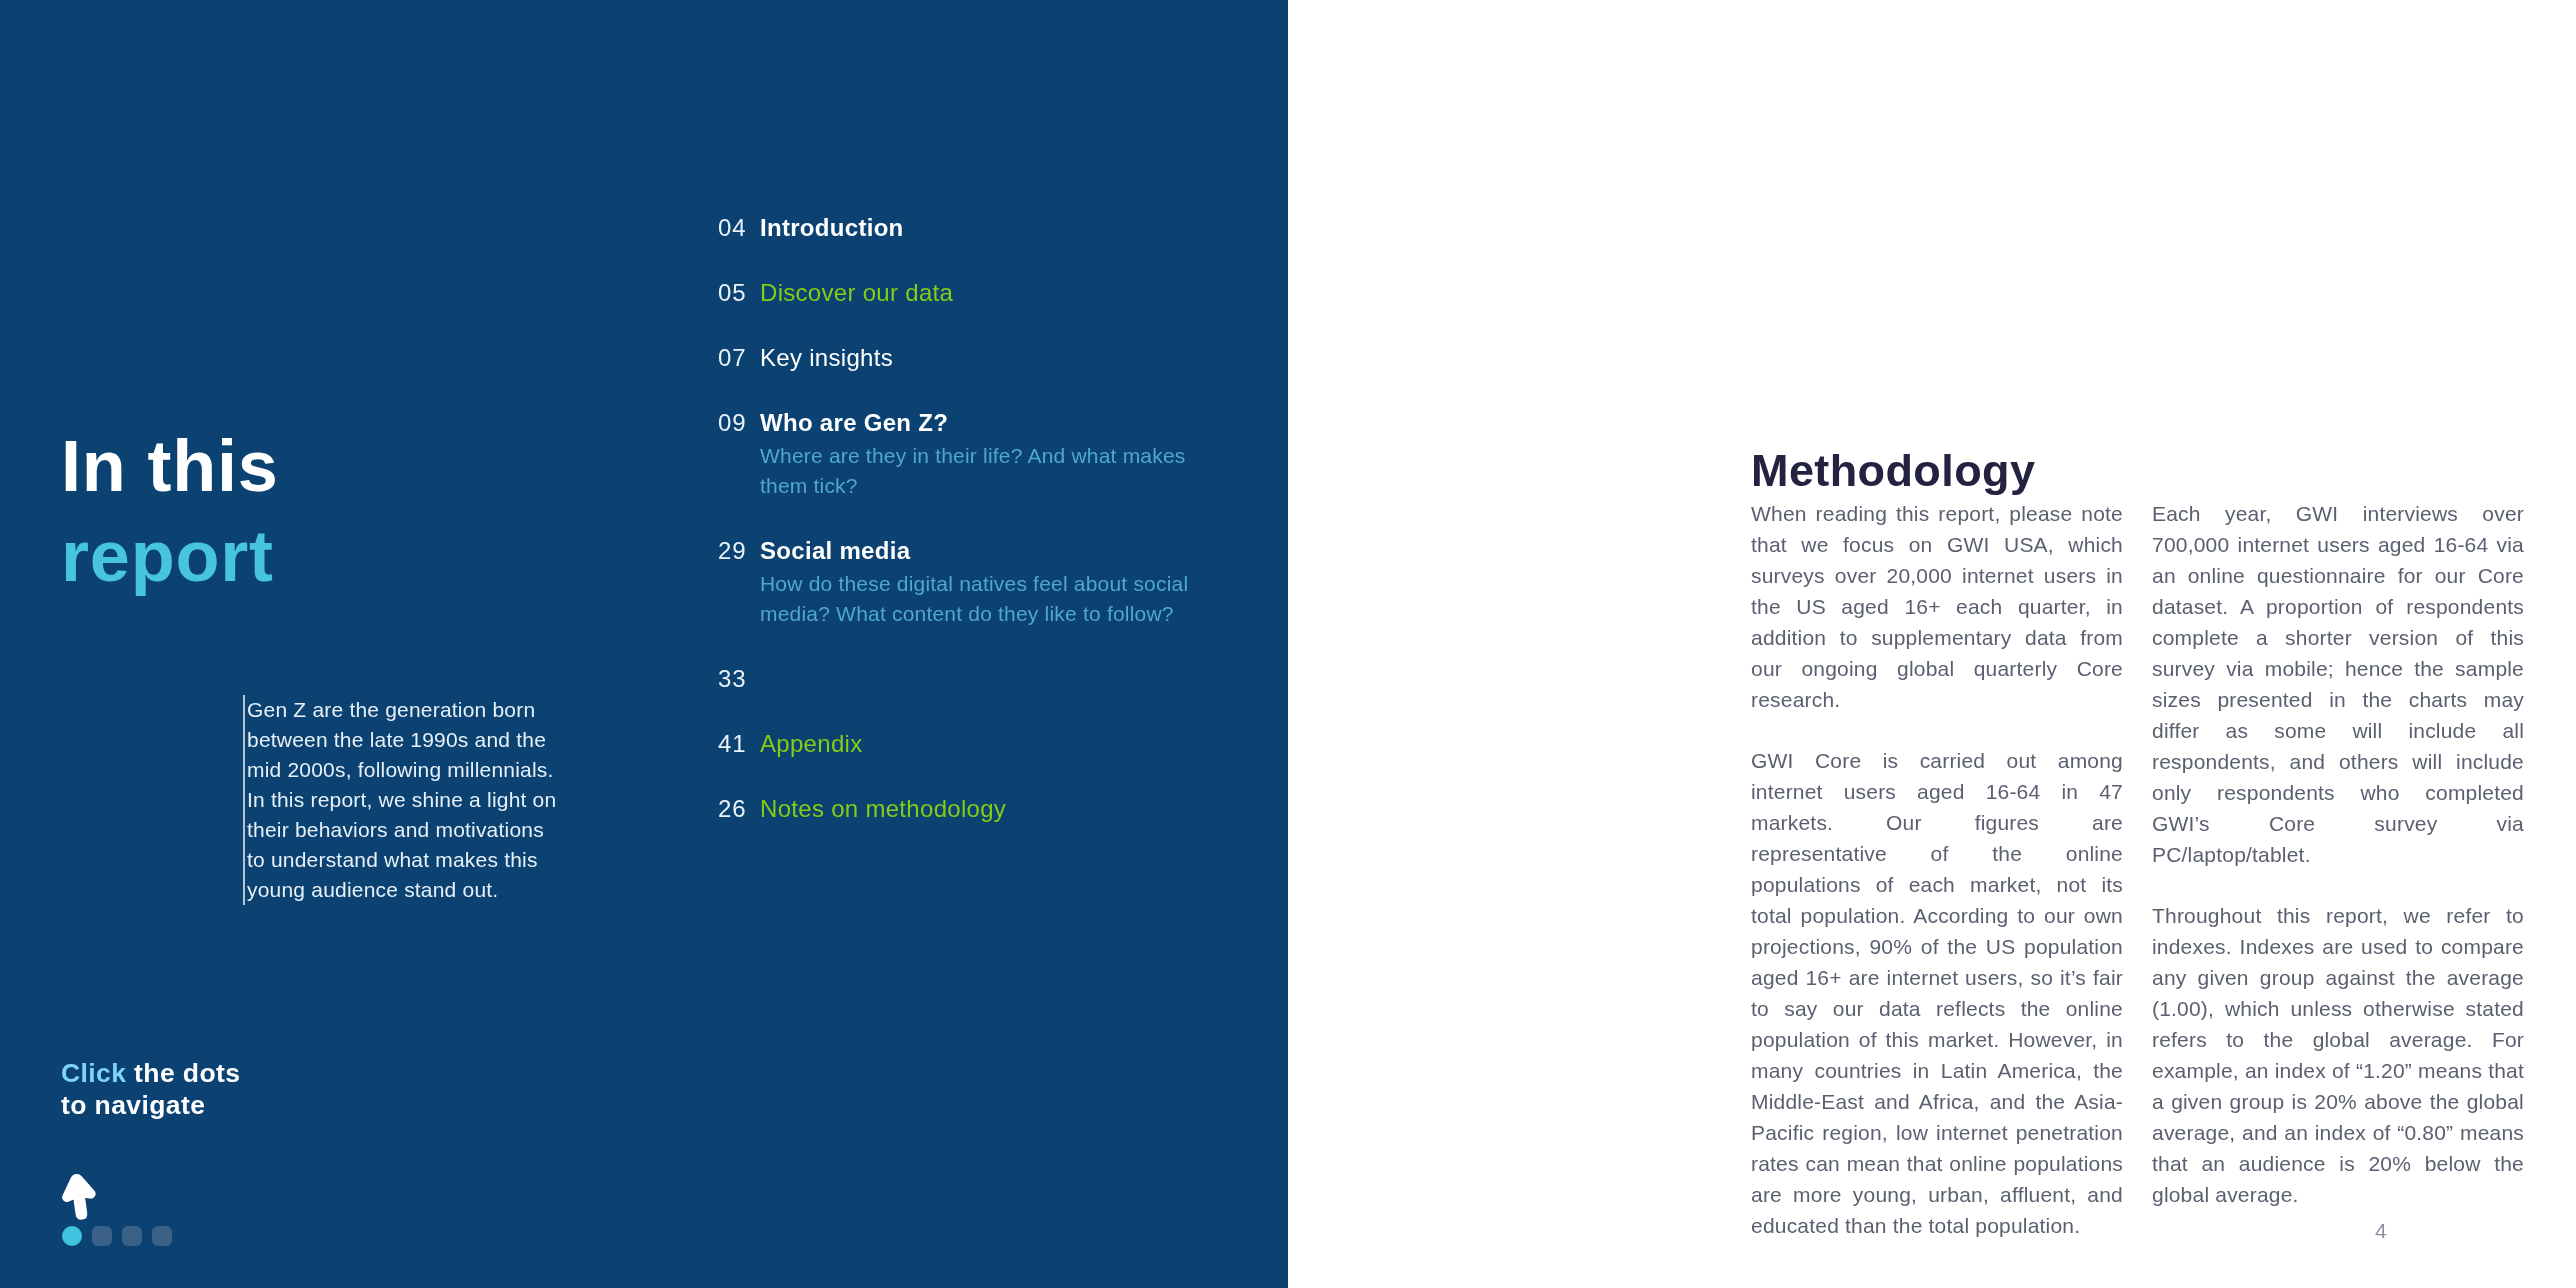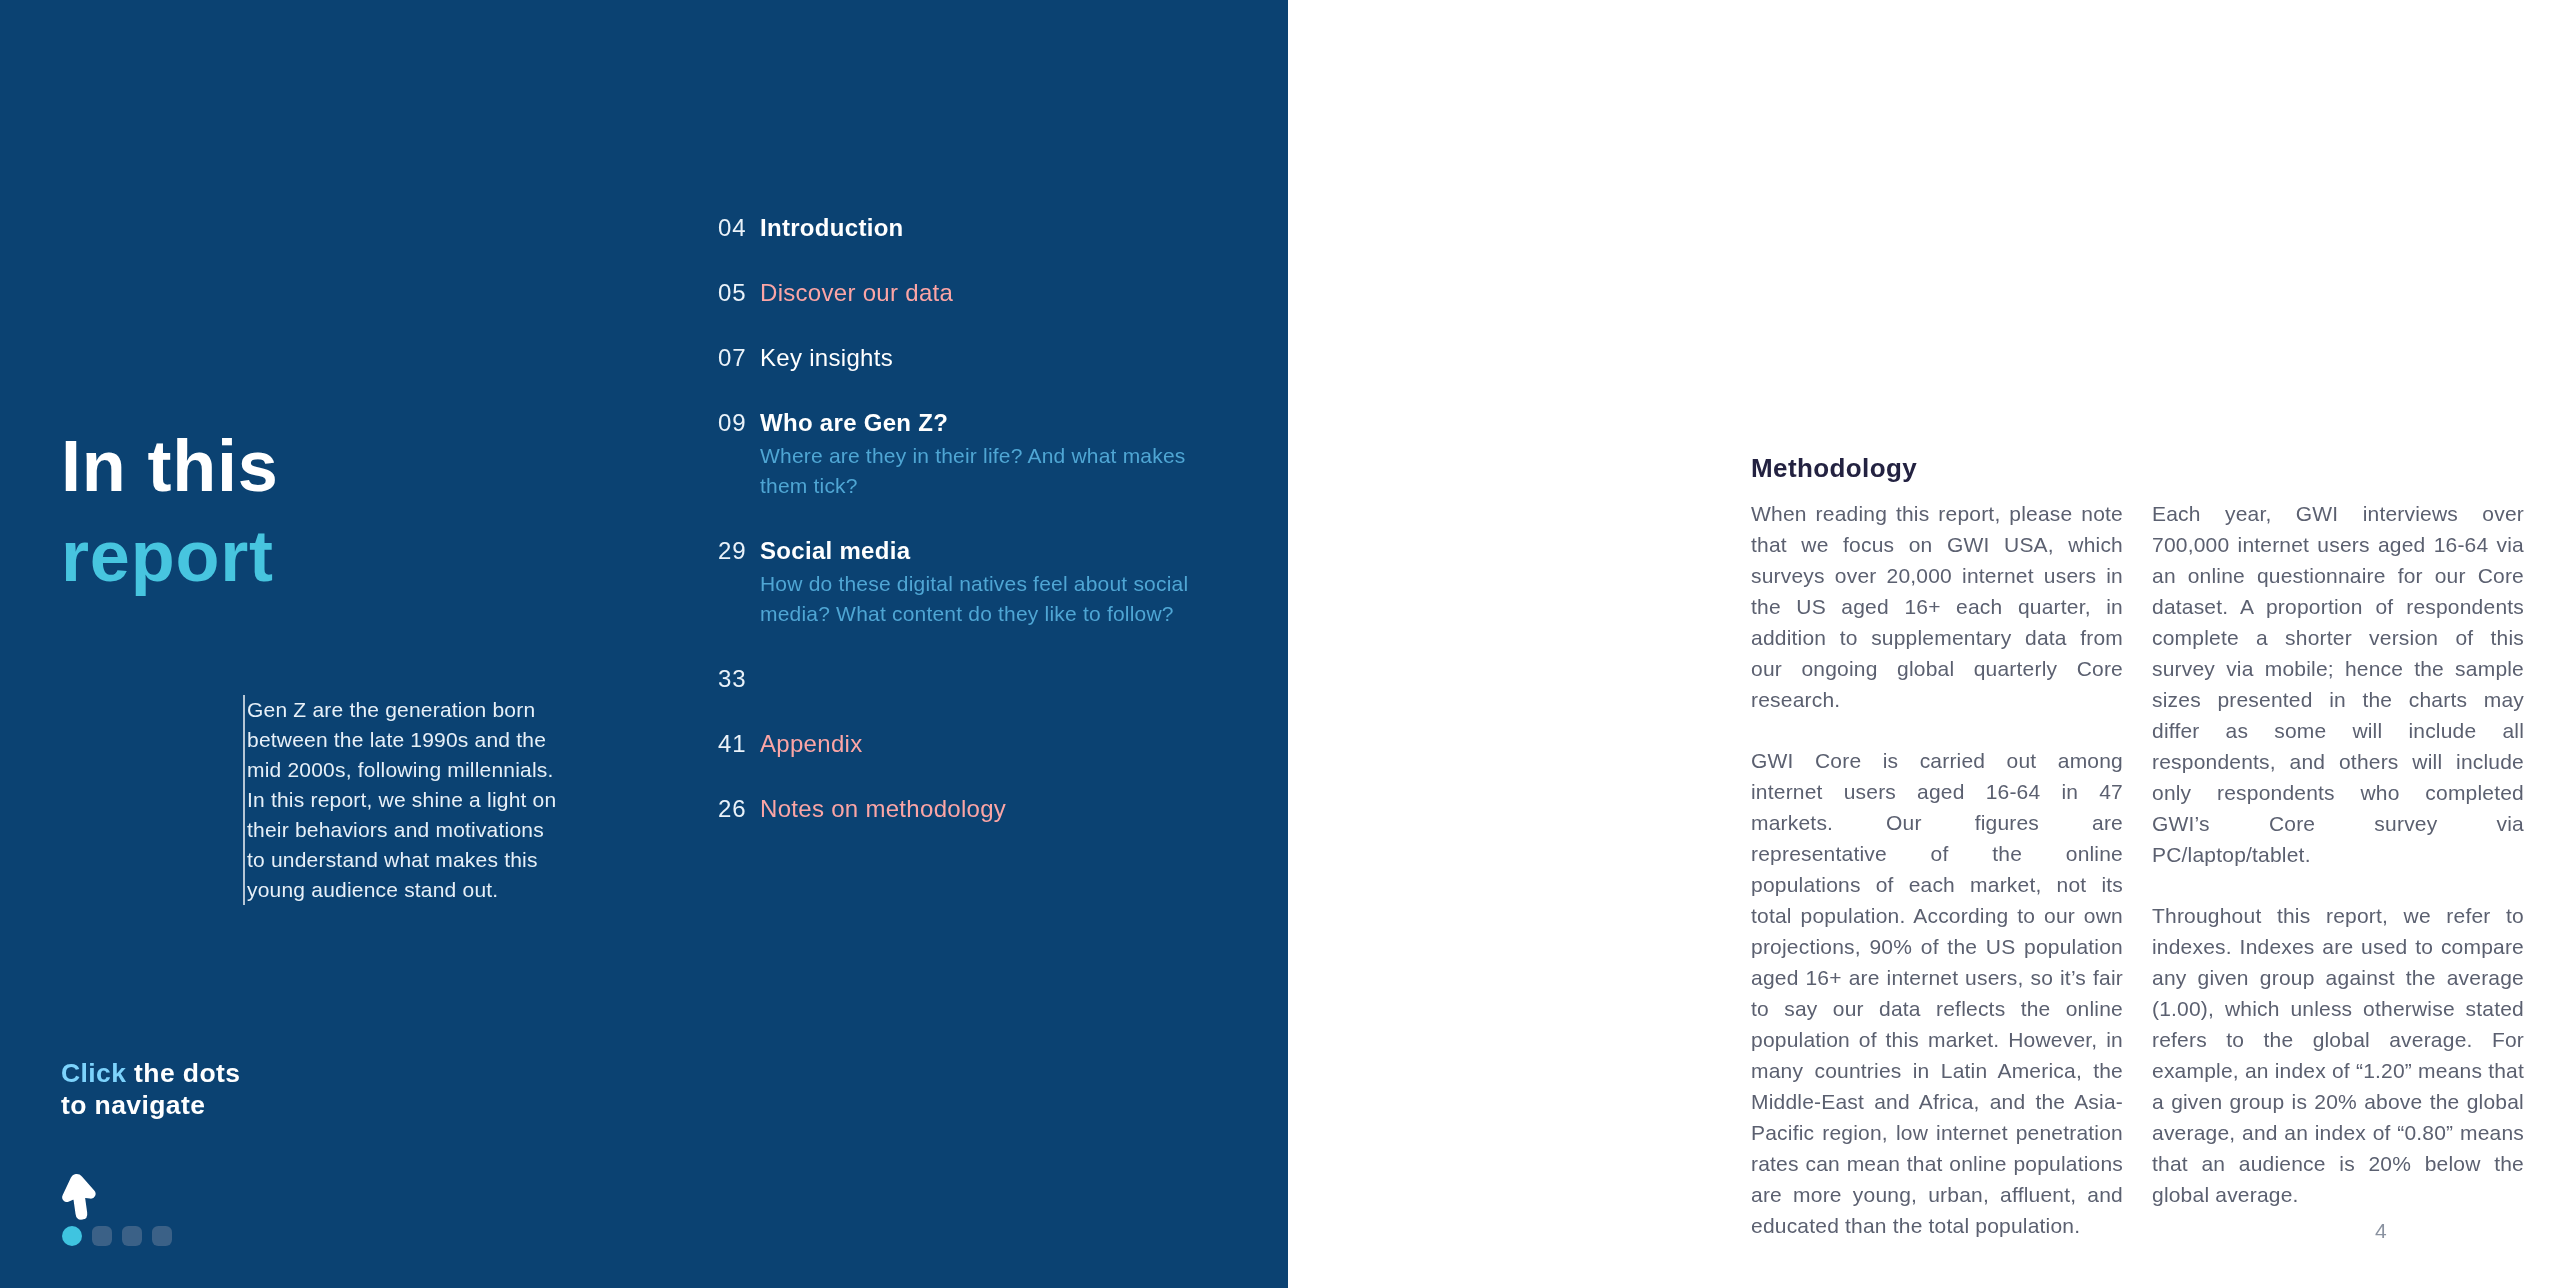--- a/index.html
+++ b/index.html
@@ -60,21 +60,21 @@
     line-height: 31px;
     letter-spacing: 0.8px;
     margin-left: 23px;
   }
   .toc-title {
     font-size: 24px;
     line-height: 31px;
     letter-spacing: 0.3px;
   }
   .t-bold  { color: #ffffff; font-weight: 700; }
-  .t-light { color: #fca5a5; font-weight: 300; }
+  .t-light { color: #84cc16; font-weight: 300; }
   .t-cyan  { color: #ffffff; font-weight: 400; }
   .toc-desc {
     color: #4FA6D4;
     font-weight: 300;
     font-size: 21px;
     line-height: 30px;
     letter-spacing: 0.2px;
     max-width: 475px;
     margin-top: 3px;
   }
@@ -113,23 +113,23 @@
 
   
   .right-panel {
     position: absolute;
     left: 1288px; top: 0;
     width: 1288px; height: 1288px;
     background: #ffffff;
   }
   .methodology-heading {
     position: absolute;
-    left: 463px; top: 431px;
+    left: 463px; top: 421px;
     font-weight: 700;
-    font-size: 26px;
+    font-size: 45px;
     line-height: 40px;
     color: #232241;
     letter-spacing: 0.4px;
   }
   .method-col {
     position: absolute;
     top: 498px;
     width: 372px;
     color: #5B6070;
     font-weight: 300;

